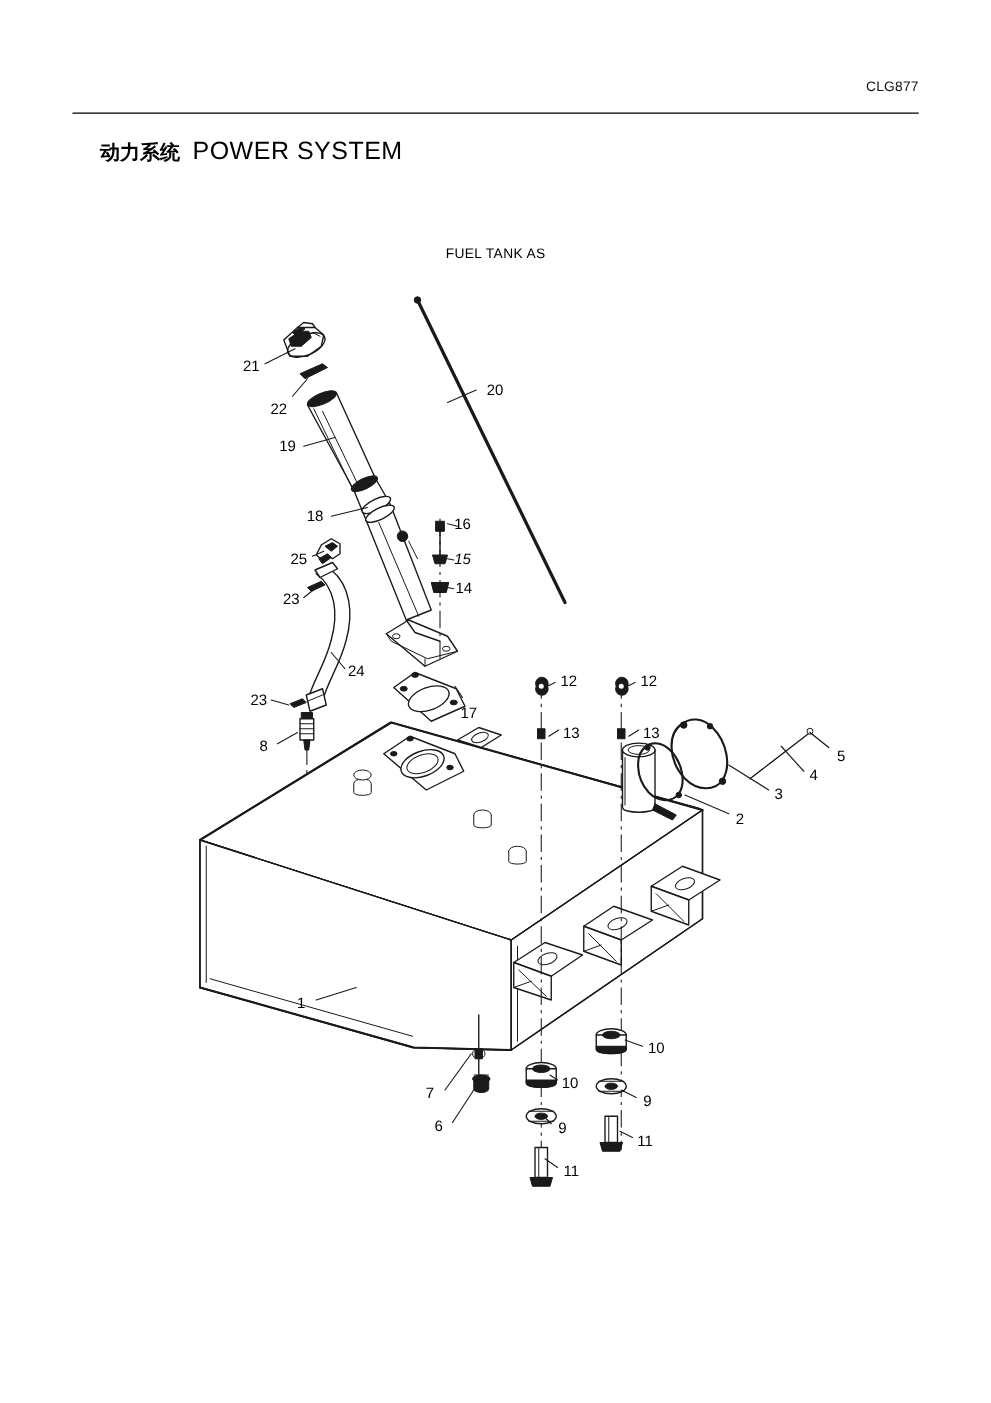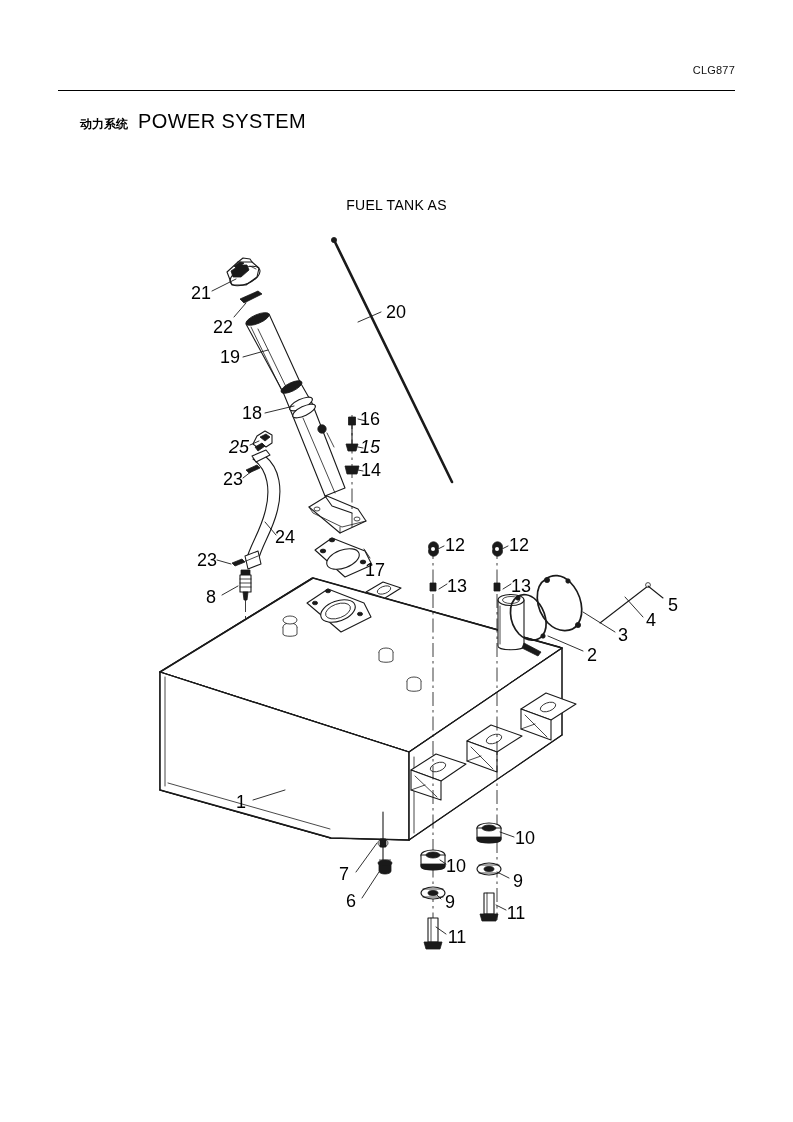--- a/index.html
+++ b/index.html
@@ -15,40 +15,40 @@
     font-size:11px; letter-spacing:.2px; color:#111;
   }
   #header-rule{
     position:absolute; left:58px; right:58px; top:90px;
     height:1px; background:#000;
   }
   #section-title{
     position:absolute; left:80px; top:110px;
     font-size:20px; font-weight:bold; white-space:nowrap;
   }
-  #section-title .cn{ font-family:"DejaVu Sans", sans-serif; font-size:12px; }
+  #section-title .cn{ font-family:"DejaVu Sans", sans-serif; font-size:16px; }
   #section-title .en{ font-weight:normal; font-size:20px; margin-left:10px; letter-spacing:.4px;}
 
   #fig-code{
     position:absolute; left:0; right:0; top:170px;
     text-align:center; font-size:15px; white-space:nowrap;
   }
   #fig-code .cn{ font-family:"DejaVu Sans", sans-serif; margin-left:8px; font-size:15px;}
   #fig-name{
     position:absolute; left:0; right:0; top:197px;
-    text-align:center; font-size:14px; letter-spacing:.3px;
+    text-align:center; font-size:11px; letter-spacing:.3px;
   }
 
   
   #drawing{ position:absolute; left:0; top:0; width:793px; height:1122px; }
   #drawing svg{ display:block; }
 
   
   .callout{
-    position:absolute; font-size:18px; line-height:1;
+    position:absolute; font-size:12px; line-height:1;
     font-family:"Liberation Sans", sans-serif; color:#000;
     transform:translate(-50%,-50%); white-space:nowrap;
   }
 </style>
 </head>
 <body>
 
 <div id="page">
 
   <div id="doc-code">CLG877</div>
@@ -378,16 +378,16 @@
       <div class="callout" style="left: 370px; top: 419px;">16</div>
       <div class="callout" style="left: 375px; top: 549px; margin-top: 21px;">17</div>
       <div class="callout" style="left: 252px; top: 413px;">18</div>
       <div class="callout" style="left: 230px; top: 357px;">19</div>
       <div class="callout" style="left: 396px; top: 312px;">20</div>
       <div class="callout" style="left: 201px; top: 293px;">21</div>
       <div class="callout" style="left: 223px; top: 307px; margin-top: 20px;">22</div>
       <div class="callout" style="left: 233px; top: 479px;">23</div>
       <div class="callout" style="left: 207px; top: 560px;">23</div>
       <div class="callout" style="left: 285px; top: 537px;">24</div>
-      <div class="callout" style="left: 239px; top: 447px; font-style: italic;">25</div>
+      <div class="callout" style="left: 239px; top: 447px;">25</div>
     </div>
 
 </div>
 
 </body></html>

